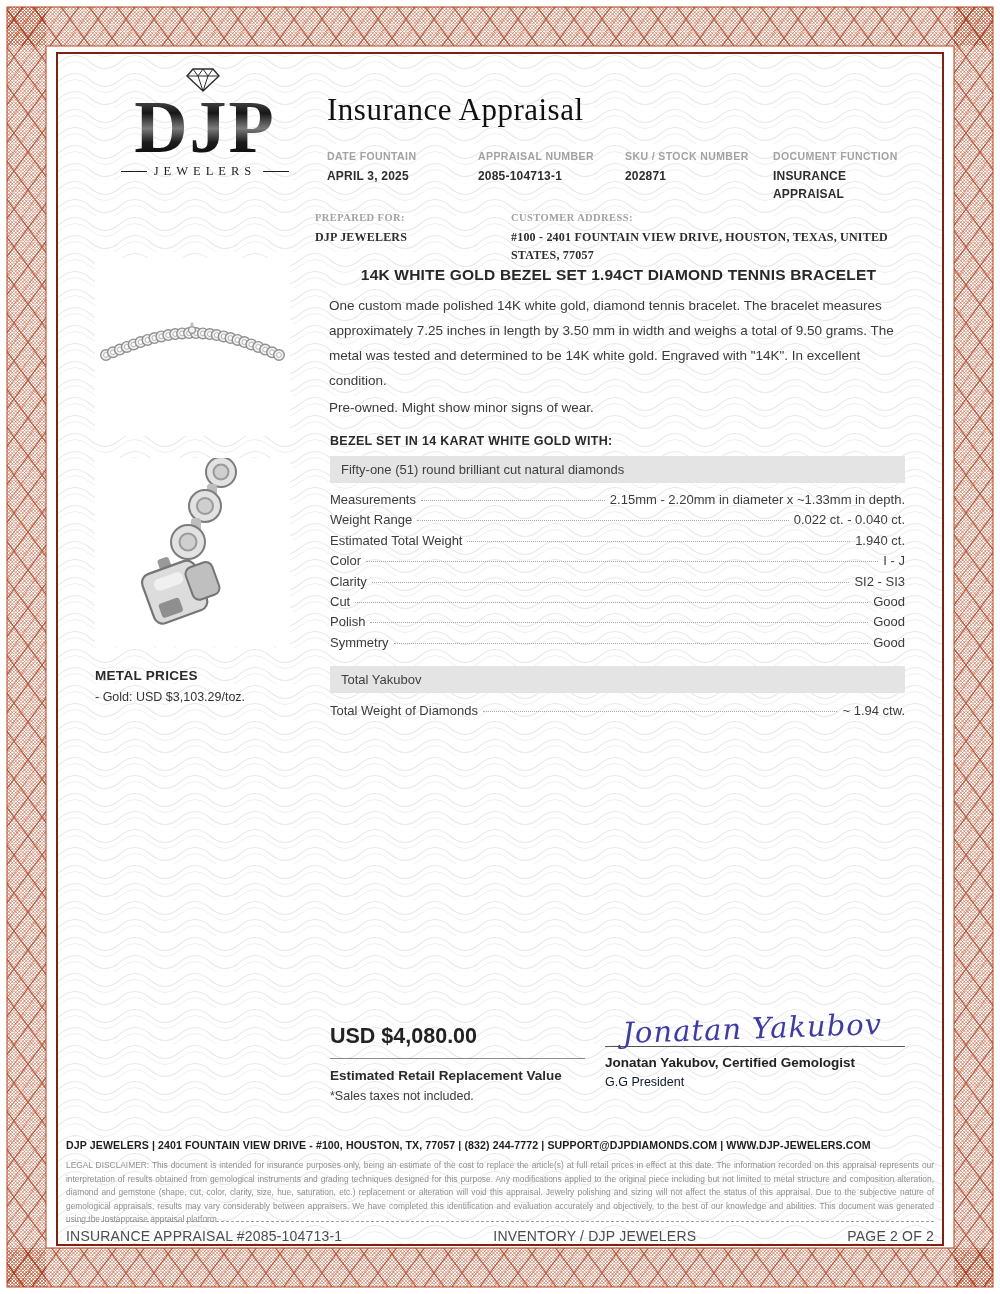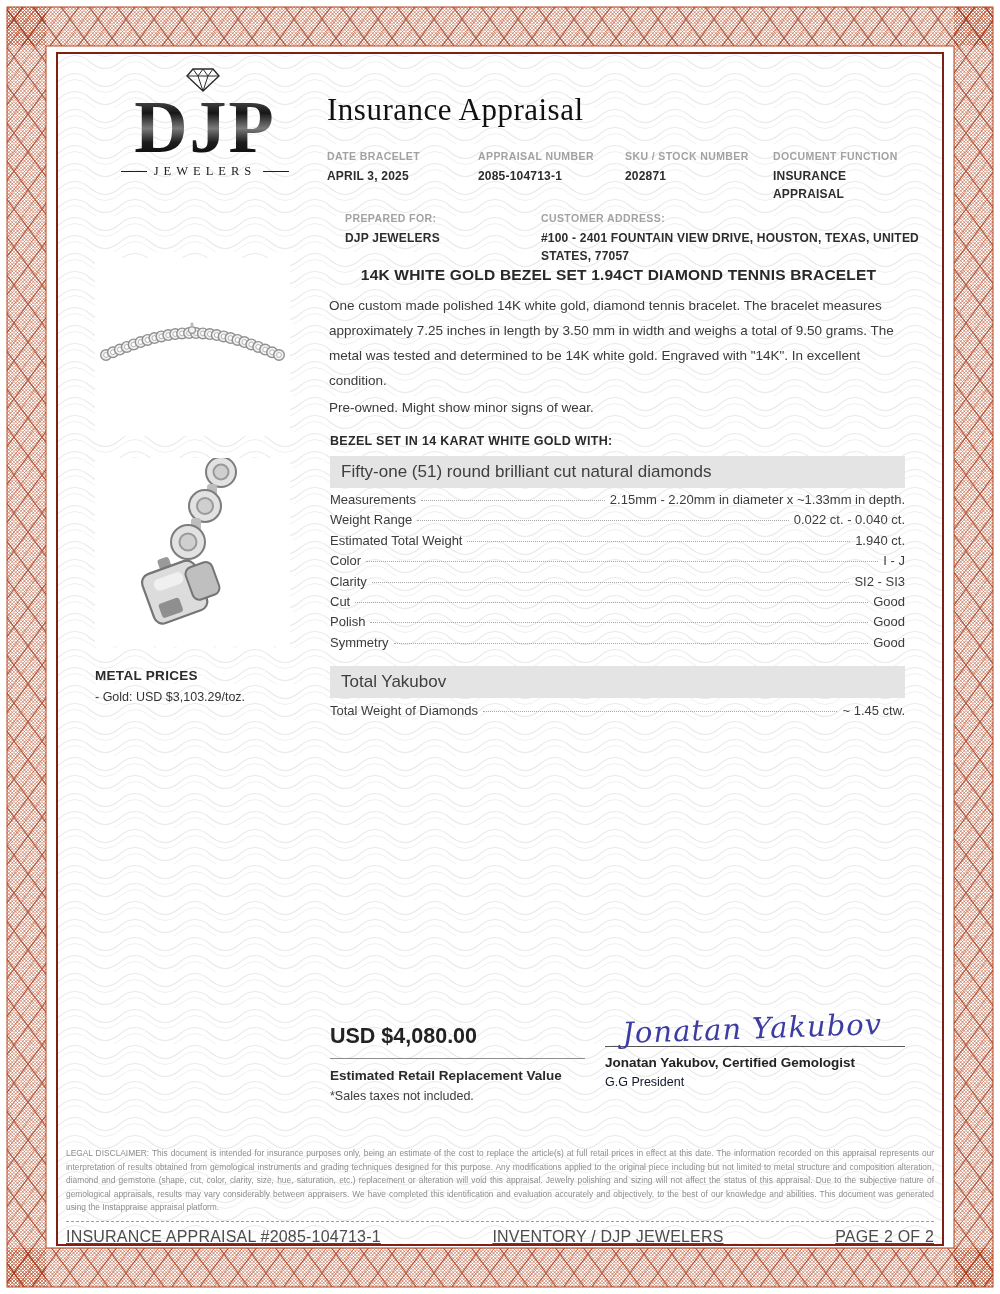--- a/index.html
+++ b/index.html
@@ -16,41 +16,41 @@
   .logo-word{font-family:"Liberation Serif", serif;font-weight:700;font-size:74px;line-height:.95;
              background:linear-gradient(180deg,#6b6b6b 0%,#161616 30%,#7b7b7b 52%,#1c1c1c 72%,#050505 100%);
              -webkit-background-clip:text;background-clip:text;color:transparent;letter-spacing:2px;}
   .logo-sub{display:flex;align-items:center;justify-content:center;gap:7px;margin-top:2px;}
   .logo-sub .dash{flex:0 0 26px;border-top:1.6px solid #1d1d1d;}
   .logo-sub .word{font-family:"Liberation Serif", serif;font-size:12.5px;letter-spacing:5px;color:#1d1d1d;}
   
   .item-title{font-size:15.5px;font-weight:700;color:#282828;text-align:center;letter-spacing:.2px;}
   .body-text{font-size:13.5px;color:#3a3a3a;line-height:1.85;}
   .section-heading{font-size:12.5px;font-weight:700;color:#2a2a2a;letter-spacing:.3px;}
-  .gray-bar{background:#e4e4e4;font-size:17px;color:#3f3f3f;padding:6px 11px;}
+  .gray-bar{background:#e4e4e4;font-size:13px;color:#3f3f3f;padding:6px 11px;}
   .specrow{display:flex;align-items:baseline;font-size:13px;color:#3c3c3c;margin-bottom:5.4px;}
   .specrow .dots{flex:1 1 auto;border-bottom:1.3px dotted #a8a8a8;margin:0 5px;transform:translateY(-3px);}
   .specrow .val{white-space:nowrap;}
   
   .mp-heading{font-size:13.5px;font-weight:700;color:#2a2a2a;letter-spacing:.3px;}
   .mp-item{font-size:12.5px;color:#343434;margin-top:7px;}
   
   .amount{font-size:21.5px;font-weight:700;color:#222;}
   .val-line{border-bottom:1.4px solid #8e8e8e;margin-top:9px;}
   .val-label{font-size:13.5px;font-weight:700;color:#2b2b2b;margin-top:9px;}
   .val-note{font-size:12.5px;color:#3c3c3c;margin-top:6px;}
   .sig-script{font-family:"DejaVu Serif", serif;font-style:italic;font-size:29px;color:#3c3ca2;
               transform:rotate(-2deg);transform-origin:left bottom;letter-spacing:1px;}
   .sig-line{border-bottom:1.6px solid #555;margin-top:-4px;}
   .sig-name{font-size:13.5px;font-weight:700;color:#222;margin-top:8px;}
   .sig-title{font-size:12.5px;color:#0f172a;margin-top:5px;}
   
   .foot-contact{font-size:10.6px;font-weight:700;color:#1e1e1e;letter-spacing:.1px;}
   .foot-disclaimer{font-size:8.4px;color:#8d8d8d;line-height:1.62;margin-top:8px;text-align:justify;}
-  .bottom-bar{border-top:1.5px dashed #9d9d9d;padding-top:6px;display:flex;font-size:16px;color:#4c4c4c;letter-spacing:.2px;text-decoration:underline;}
+  .bottom-bar{border-top:1.5px dashed #9d9d9d;padding-top:6px;display:flex;font-size:14px;color:#4c4c4c;letter-spacing:.2px;}
   .bottom-bar .mid{flex:1;text-align:center;}
   .photo{background:#ffffff;}
 </style>
 </head>
 <body>
 
 <div id="page">
 
   <svg class="abs" style="left:0;top:0;z-index:0;" width="1000" height="1294" viewBox="0 0 1000 1294" aria-hidden="true">
     <defs>
@@ -77,38 +77,38 @@
       <span class="dash"></span>
       <span class="word">JEWELERS</span>
       <span class="dash"></span>
     </div>
   </div>
 
   <div class="abs doc-title" style="left:327px;top:92px;z-index:2;">Insurance Appraisal</div>
 
   <div class="abs" style="left:327px;top:150px;width:590px;display:flex;z-index:2;">
     <div style="width:151px;">
-      <div class="meta-label">DATE BRACELET</div>
+      <div class="meta-label">DATE FOUNTAIN</div>
       <div class="meta-value">APRIL 3, 2025</div>
     </div>
     <div style="width:147px;">
       <div class="meta-label">APPRAISAL NUMBER</div>
       <div class="meta-value">2085-104713-1</div>
     </div>
     <div style="width:148px;">
       <div class="meta-label">SKU / STOCK NUMBER</div>
       <div class="meta-value">202871</div>
     </div>
     <div style="flex:1;">
       <div class="meta-label">DOCUMENT FUNCTION</div>
       <div class="meta-value">INSURANCE APPRAISAL</div>
     </div>
   </div>
 
-  <div class="abs" style="left:345px;top:212px;width:590px;display:flex;z-index:2;">
+  <div class="abs" style="left:315px;top:212px;width:590px;display:flex;z-index:2;font-family:Liberation Serif, serif;">
     <div style="width:196px;">
       <div class="meta-label">PREPARED FOR:</div>
       <div class="meta-value">DJP JEWELERS</div>
     </div>
     <div style="width:394px;">
       <div class="meta-label">CUSTOMER ADDRESS:</div>
       <div class="meta-value" style="max-width:385px;">#100 - 2401 FOUNTAIN VIEW DRIVE, HOUSTON, TEXAS, UNITED STATES, 77057</div>
     </div>
   </div>
 
@@ -252,39 +252,40 @@
       <span class="val">Good</span>
     </div>
   </div>
 
   <div class="abs gray-bar" style="left:330px;top:666px;width:553px;z-index:2;">Total Yakubov</div>
 
   <div class="abs" style="left:330px;top:703px;width:575px;z-index:2;">
     <div class="specrow">
       <span>Total Weight of Diamonds</span>
       <span class="dots"></span>
-      <span class="val">~ 1.45 ctw.</span>
+      <span class="val">~ 1.94 ctw.</span>
     </div>
   </div>
 
   <div class="abs" style="left:330px;top:1024px;width:255px;z-index:2;">
     <div class="amount">USD $4,080.00</div>
     <div class="val-line"></div>
     <div class="val-label">Estimated Retail Replacement Value</div>
     <div class="val-note">*Sales taxes not included.</div>
   </div>
 
   <div class="abs" style="left:605px;top:1016px;width:300px;z-index:2;">
     <div class="sig-script" style="margin-left:18px;">Jonatan Yakubov</div>
     <div class="sig-line"></div>
     <div class="sig-name">Jonatan Yakubov, Certified Gemologist</div>
     <div class="sig-title">G.G President</div>
   </div>
 
   <div class="abs" style="left:66px;top:1139px;width:868px;z-index:2;">
+    <div class="foot-contact">DJP JEWELERS | 2401 FOUNTAIN VIEW DRIVE - #100, HOUSTON, TX, 77057 | (832) 244-7772 | SUPPORT@DJPDIAMONDS.COM | WWW.DJP-JEWELERS.COM</div>
     <div class="foot-disclaimer">LEGAL DISCLAIMER: This document is intended for insurance purposes only, being an estimate of the cost to replace the article(s) at full retail prices in effect at this date. The information recorded on this appraisal represents our interpretation of results obtained from gemological instruments and grading techniques designed for this purpose. Any modifications applied to the original piece including but not limited to metal structure and composition alteration, diamond and gemstone (shape, cut, color, clarity, size, hue, saturation, etc.) replacement or alteration will void this appraisal. Jewelry polishing and sizing will not affect the status of this appraisal.  Due to the subjective nature of gemological appraisals, results may vary considerably between appraisers. We have completed this identification and evaluation accurately and objectively, to the best of our knowledge and abilities. This document was generated using the Instappraise appraisal platform.</div>
   </div>
 
   <div class="abs bottom-bar" style="left:66px;top:1221px;width:868px;z-index:2;">
     <span>INSURANCE APPRAISAL #2085-104713-1</span>
     <span class="mid">INVENTORY / DJP JEWELERS</span>
     <span>PAGE 2 OF 2</span>
   </div>
 
   <svg class="abs" style="left:0;top:0;z-index:3;pointer-events:none;" width="1000" height="1294" viewBox="0 0 1000 1294" aria-hidden="true">

